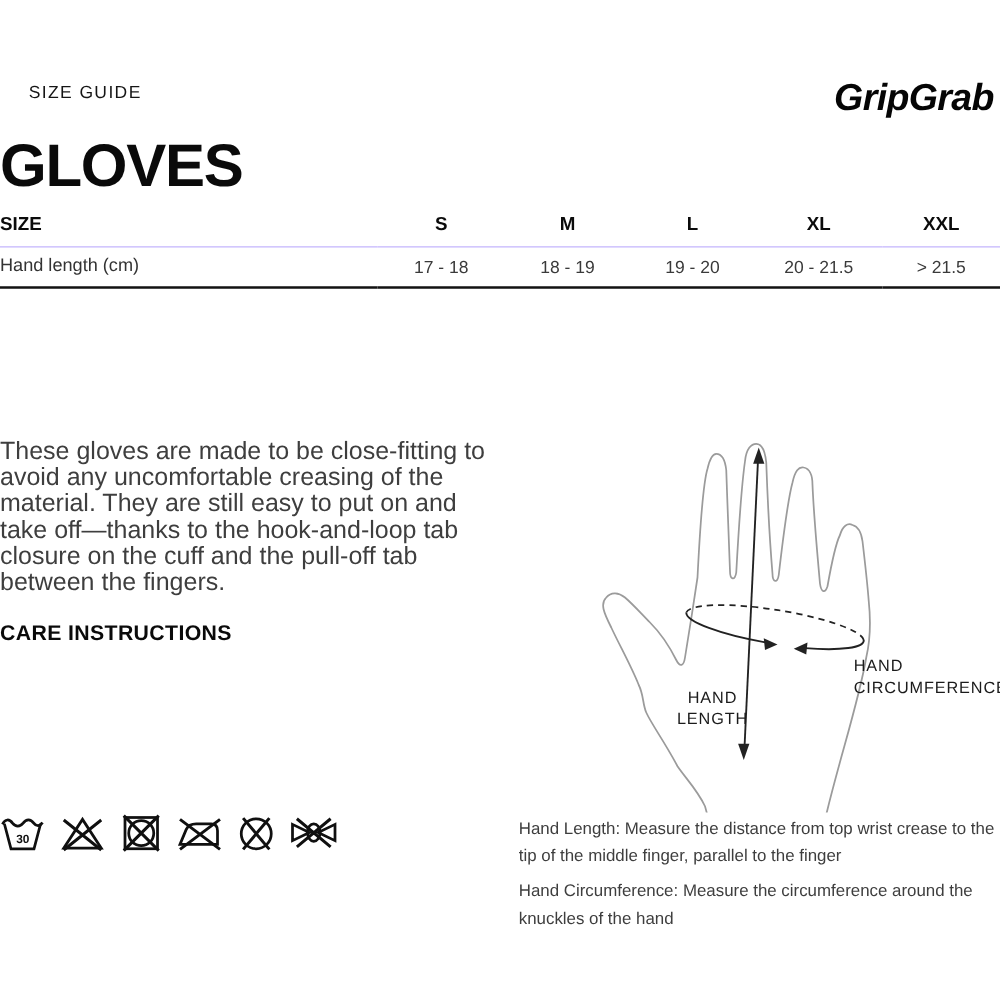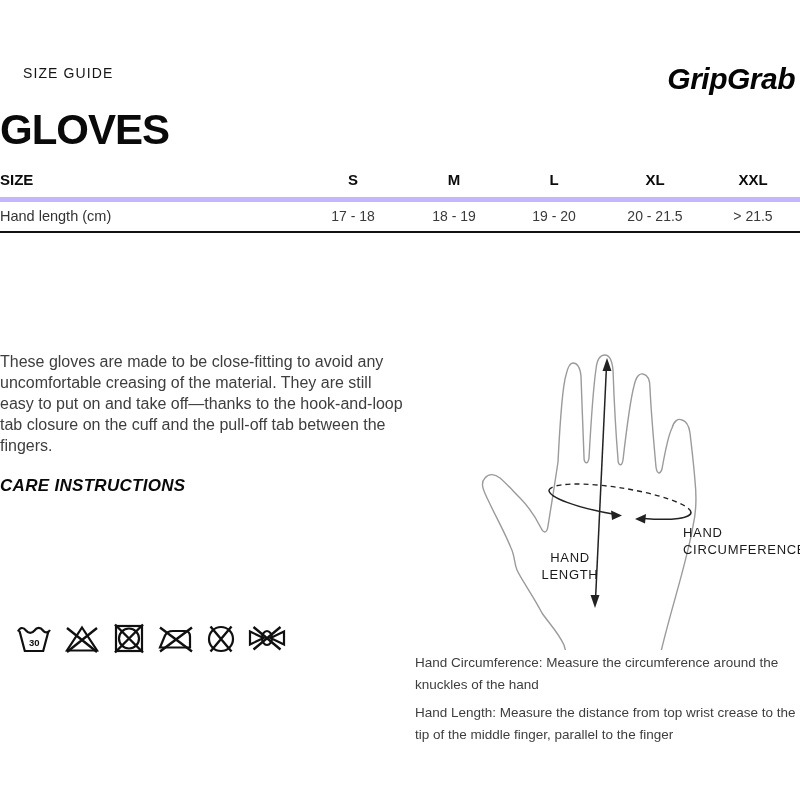--- a/index.html
+++ b/index.html
@@ -13,54 +13,54 @@
   .eyebrow {
     position: absolute; left: 0; top: 65px;
     font-size: 14px; letter-spacing: 1.1px; font-weight: 500; color: #151515; margin-left: 23px;
   }
   .brand {
     position: absolute; right: 5px; top: 62px;
     font-size: 30px; font-weight: bold; letter-spacing: -0.5px; color: #050505; font-style: italic;
   }
   .page-title {
     position: absolute; left: 0; top: 106px;
-    font-size: 42px; font-weight: bold; letter-spacing: -1px; color: #0a0a0a;
+    font-size: 48px; font-weight: bold; letter-spacing: -1px; color: #0a0a0a;
   }
 
   table.size-table {
     position: absolute; left: 0; top: 171px; width: 800px;
     border-collapse: collapse; table-layout: fixed;
   }
   table.size-table th, table.size-table td { font-weight: normal; }
-  table.size-table thead tr { border-bottom: 5px solid #c4b5fd; margin-top: 20px; }
+  table.size-table thead tr { border-bottom: 1px solid #c4b5fd; margin-top: 20px; }
   table.size-table tbody tr { border-bottom: 1px solid #a2a2a2; }
   table.size-table tbody tr.divider { border-bottom: 2px solid #121212; }
   table.size-table th {
     font-size: 15px; font-weight: bold; color: #0b0b0b;
     text-align: center; padding: 0 0 9px 0;
   }
   table.size-table th.th-label { text-align: left; }
   table.size-table td {
     height: 32px; font-size: 14px; color: #3a3a3a; text-align: center;
   }
   table.size-table td.td-label { text-align: left; font-size: 14.5px; color: #333; }
 
   .left-col { position: absolute; left: 0; top: 351px; width: 408px; }
   .section-heading {
     font-size: 17px; font-weight: bold; color: #0a0a0a;
     letter-spacing: 0.3px; margin: 0 0 12px 0;
   }
-  .section-heading.care { margin-top: 20px; font-style: italic; }
+  .section-heading.care { margin-top: 20px; }
   .body-text {
-    font-size: 16px; line-height: 21px; color: #3e3e3e; margin: 0 0 9px 0;
+    font-size: 20px; line-height: 21px; color: #3e3e3e; margin: 0 0 9px 0;
   }
 
   .care-icons {
-    position: absolute; left: 0; top: 622px;
-    display: flex; align-items: center; gap: 11px; padding-left: 16px;
+    position: absolute; left: 0; top: 650px;
+    display: flex; align-items: center; gap: 11px;
   }
   .care-icons svg { display: block; }
   .ci-stroke { fill: none; stroke: #101010; stroke-width: 2.2; }
   .ci-x { fill: none; stroke: #101010; stroke-width: 2.4; }
   .ci-text { font-size: 9.5px; font-weight: bold; fill: #101010; font-family: "Liberation Sans", sans-serif; }
 
   .hand-figure { position: absolute; left: 410px; top: 350px; width: 390px; height: 300px; }
   .hand-outline { fill: #ffffff; stroke: #9b9b9b; stroke-width: 1.4; stroke-linejoin: round; }
   .meas-line { fill: none; stroke: #222; stroke-width: 1.5; }
   .meas-dash { fill: none; stroke: #222; stroke-width: 1.4; stroke-dasharray: 5 4; }
@@ -209,15 +209,15 @@
     <polygon class="meas-head" points="185,258 180.5,245 189.5,245"></polygon>
 
     <text class="diagram-label" text-anchor="middle" x="160" y="212">HAND</text>
     <text class="diagram-label" text-anchor="middle" x="160" y="229">LENGTH</text>
     <text class="diagram-label" x="273" y="187">HAND</text>
     <text class="diagram-label" x="273" y="204">CIRCUMFERENCE</text>
   </svg>
 </div>
 
 <div class="right-notes">
+  <p>Hand Length: Measure the distance from top wrist crease to the tip of the middle finger, parallel to the finger</p>
   <p>Hand Circumference: Measure the circumference around the knuckles of the hand</p>
-  <p>Hand Length: Measure the distance from top wrist crease to the tip of the middle finger, parallel to the finger</p>
 </div>
 
 </body></html>

